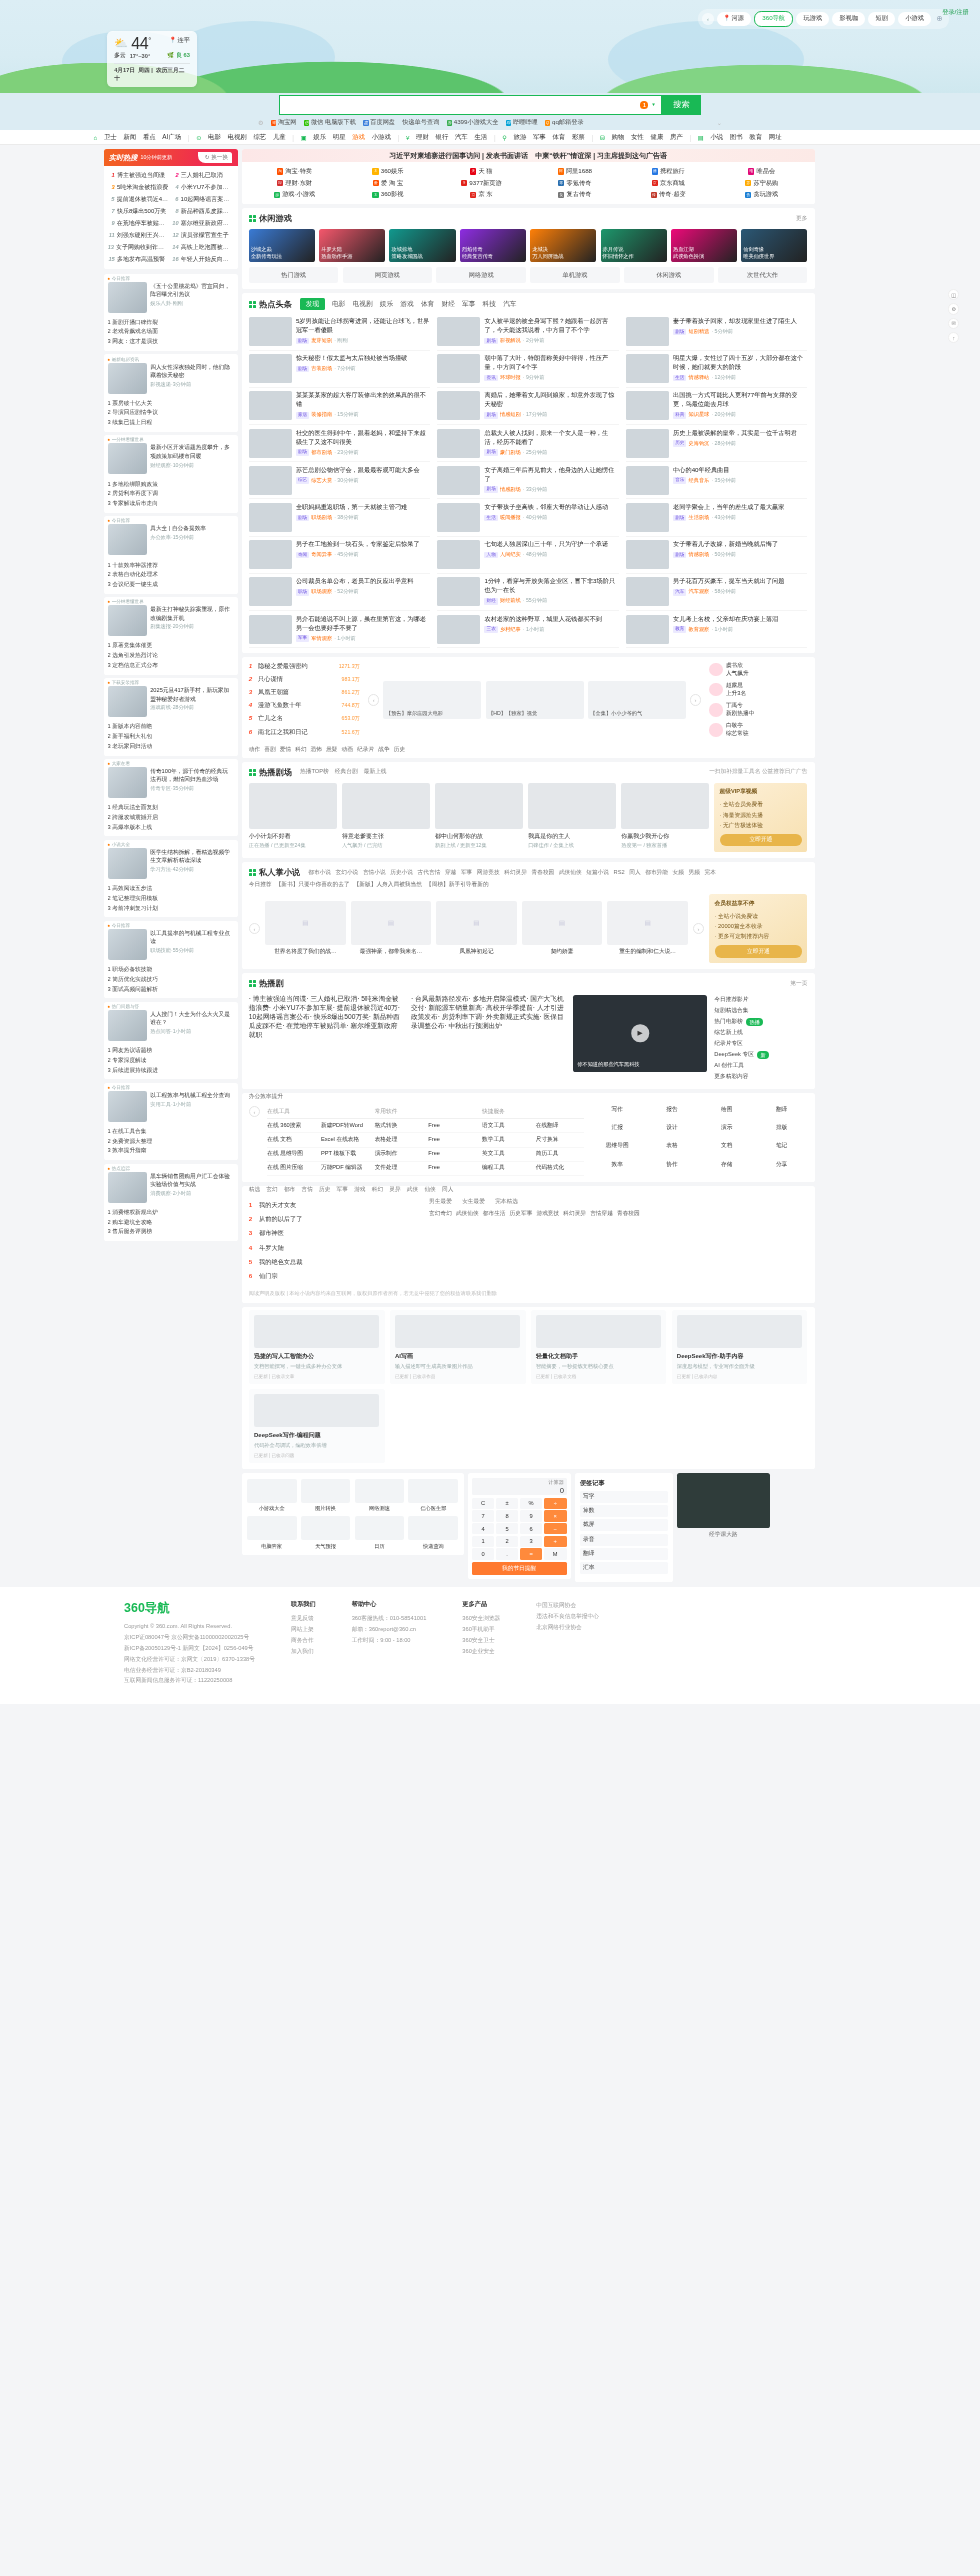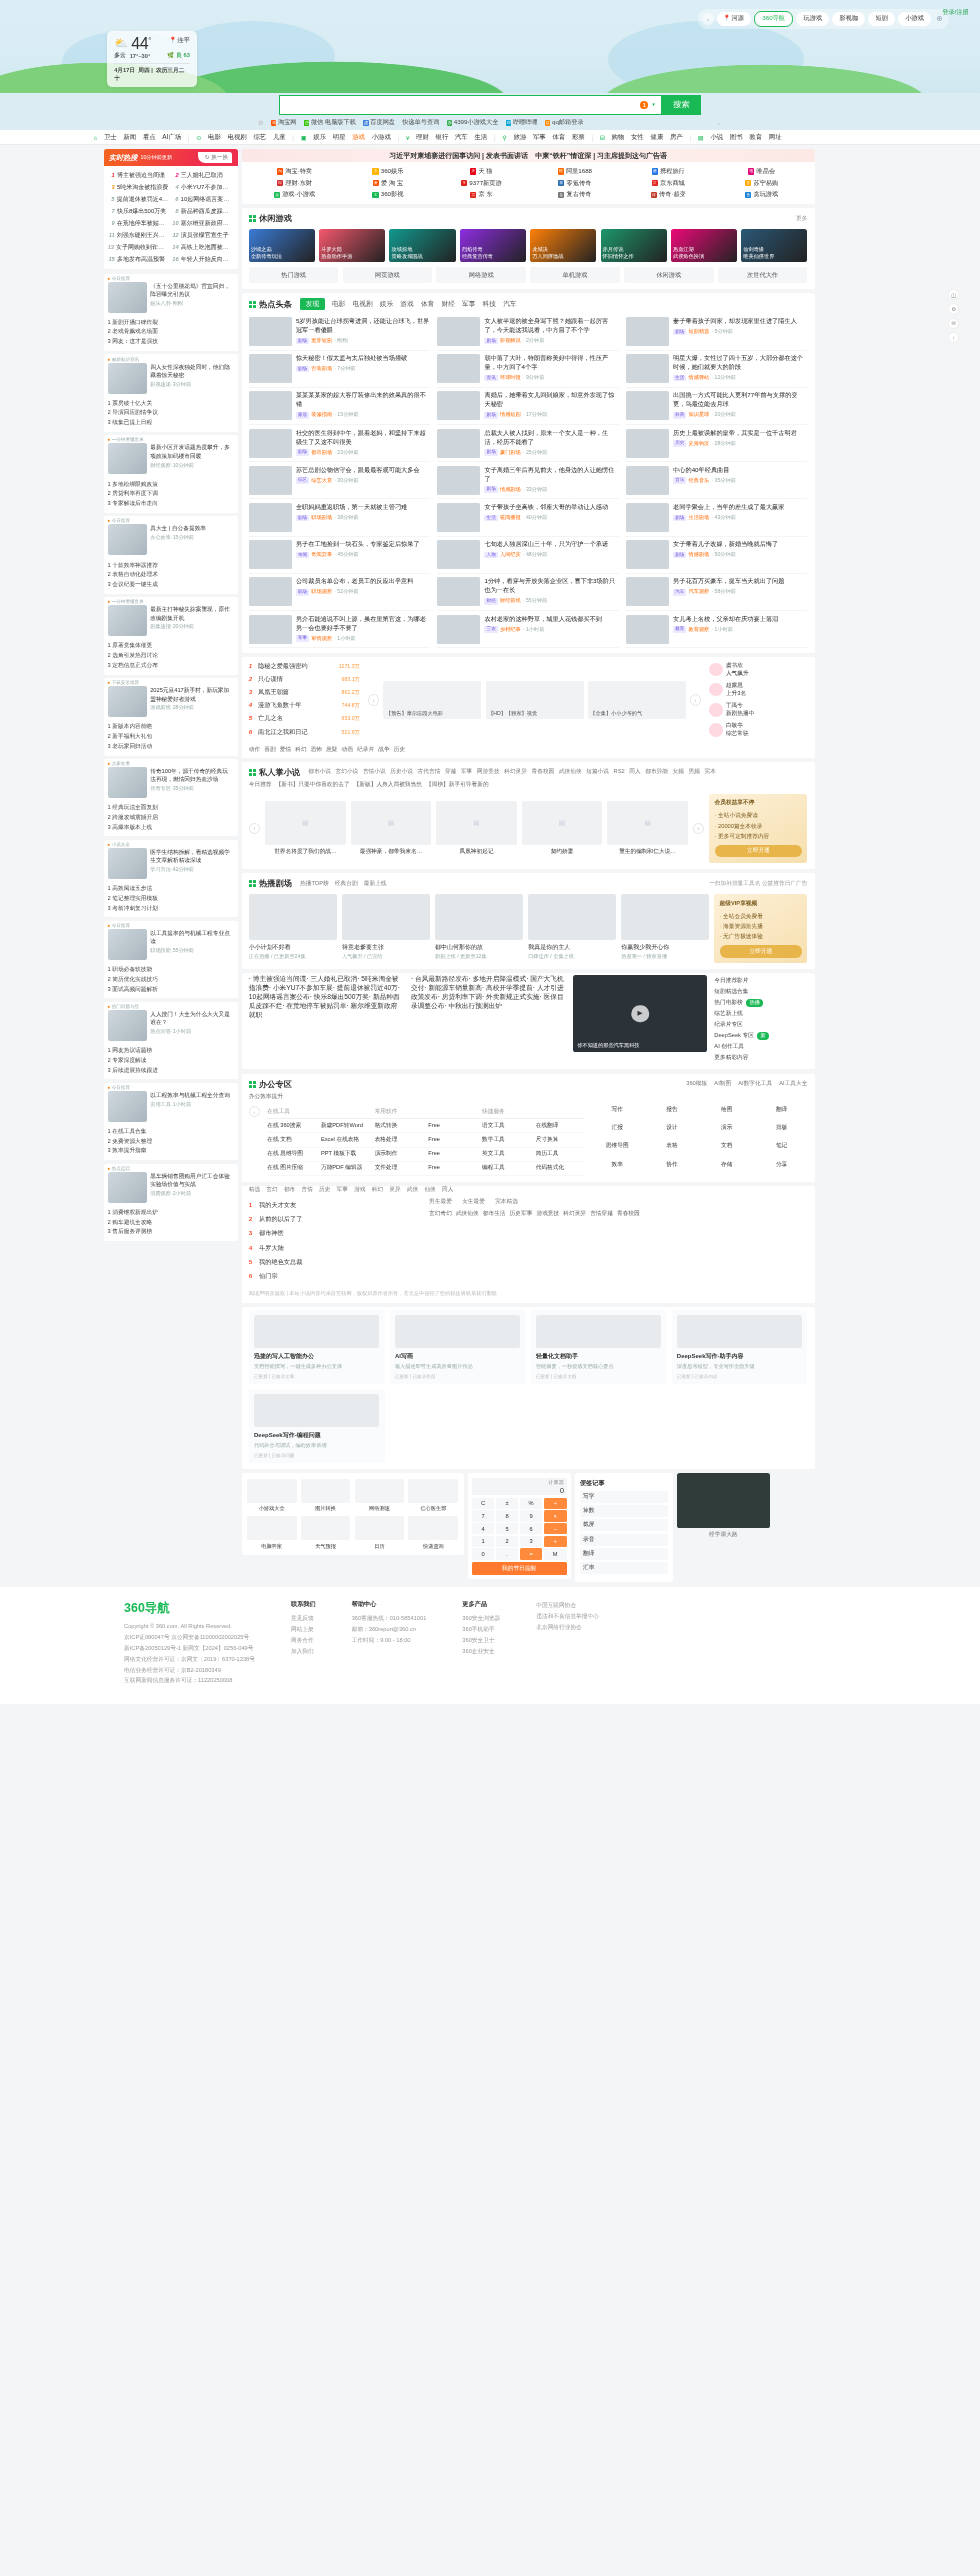--- a/index.html
+++ b/index.html
@@ -1077,20 +1077,78 @@
 
     <div class="card">
       <div class="sec-head">
         <span class="sec-title">
           <span class="sq-ico">
               <i></i>
               <i></i>
               <i></i>
               <i></i>
             </span>
+          <span>热播剧场</span>
+        </span>
+        <span id="hdTabs" style="display:flex;gap:6.2px;font-size:5.7px;color:#777;">
+            <a>热播TOP榜</a>
+            <a>经典台剧</a>
+            <a>最新上线</a>
+          </span>
+        <span class="more">一扫加补排量工具名   公益推荐日广广告</span>
+      </div>
+      <div class="drama-row">
+        <div id="hdItems" style="display:flex;gap:5.2px;flex:1;">
+            <a class="drama-card">
+              <div class="drama-img"></div>
+              <div class="drama-t">小小计划不好看</div>
+              <div class="drama-s">正在热播 / 已更新至24集</div>
+            </a>
+            <a class="drama-card">
+              <div class="drama-img"></div>
+              <div class="drama-t">得意老爹要主张</div>
+              <div class="drama-s">人气飙升 / 已完结</div>
+            </a>
+            <a class="drama-card">
+              <div class="drama-img"></div>
+              <div class="drama-t">都中山何那你的故</div>
+              <div class="drama-s">新剧上线 / 更新至12集</div>
+            </a>
+            <a class="drama-card">
+              <div class="drama-img"></div>
+              <div class="drama-t">我真是你的主人</div>
+              <div class="drama-s">口碑佳作 / 全集上线</div>
+            </a>
+            <a class="drama-card">
+              <div class="drama-img"></div>
+              <div class="drama-t">你赢我少我开心你</div>
+              <div class="drama-s">热度第一 / 独家首播</div>
+            </a>
+          </div>
+        <div class="vip-card">
+          <div style="font-weight:bold;">超级VIP享视频</div>
+          <div id="vipLines" style="margin-top:3.1px;line-height:1.8;">
+              <div>· 全站会员免费看</div>
+              <div>· 海量资源抢先播</div>
+              <div>· 无广告极速体验</div>
+            </div>
+          <div class="vip-btn">立即开通</div>
+        </div>
+      </div>
+    </div>
+
+    <div class="card">
+      <div class="sec-head">
+        <span class="sec-title">
+          <span class="sq-ico">
+              <i></i>
+              <i></i>
+              <i></i>
+              <i></i>
+            </span>
           <span>私人掌小说</span>
         </span>
         <span id="nzChips" style="display:flex;gap:4.6px;font-size:5.7px;color:#777;flex-wrap:wrap;">
             <a>都市小说</a>
             <a>玄幻小说</a>
             <a>言情小说</a>
             <a>历史小说</a>
             <a>古代言情</a>
             <a>穿越</a>
             <a>军事</a>
@@ -1152,70 +1210,24 @@
 
     <div class="card">
       <div class="sec-head">
         <span class="sec-title">
           <span class="sq-ico">
               <i></i>
               <i></i>
               <i></i>
               <i></i>
             </span>
-          <span>热播剧场</span>
+          <span>热播剧</span>
         </span>
-        <span id="hdTabs" style="display:flex;gap:6.2px;font-size:5.7px;color:#777;">
-            <a>热播TOP榜</a>
-            <a>经典台剧</a>
-            <a>最新上线</a>
-          </span>
-        <span class="more">一扫加补排量工具名   公益推荐日广广告</span>
-      </div>
-      <div class="drama-row">
-        <div id="hdItems" style="display:flex;gap:5.2px;flex:1;">
-            <a class="drama-card">
-              <div class="drama-img"></div>
-              <div class="drama-t">小小计划不好看</div>
-              <div class="drama-s">正在热播 / 已更新至24集</div>
-            </a>
-            <a class="drama-card">
-              <div class="drama-img"></div>
-              <div class="drama-t">得意老爹要主张</div>
-              <div class="drama-s">人气飙升 / 已完结</div>
-            </a>
-            <a class="drama-card">
-              <div class="drama-img"></div>
-              <div class="drama-t">都中山何那你的故</div>
-              <div class="drama-s">新剧上线 / 更新至12集</div>
-            </a>
-            <a class="drama-card">
-              <div class="drama-img"></div>
-              <div class="drama-t">我真是你的主人</div>
-              <div class="drama-s">口碑佳作 / 全集上线</div>
-            </a>
-            <a class="drama-card">
-              <div class="drama-img"></div>
-              <div class="drama-t">你赢我少我开心你</div>
-              <div class="drama-s">热度第一 / 独家首播</div>
-            </a>
-          </div>
-        <div class="vip-card">
-          <div style="font-weight:bold;">超级VIP享视频</div>
-          <div id="vipLines" style="margin-top:3.1px;line-height:1.8;">
-              <div>· 全站会员免费看</div>
-              <div>· 海量资源抢先播</div>
-              <div>· 无广告极速体验</div>
-            </div>
-          <div class="vip-btn">立即开通</div>
-        </div>
-      </div>
-    </div>
-
-    <div class="card">
+        <span class="more">第一页</span>
+      </div>
       <div class="video-wrap">
         <div class="vid-list" id="hvLeft"><a>· 博主被强迫当间谍</a><a>· 三人婚礼已取消</a><a>· 5吨米淘金被指浪费</a><a>· 小米YU7不参加车展</a><a>· 提前退休被罚近40万</a><a>· 10起网络谣言案公布</a><a>· 快乐8爆出500万奖</a><a>· 新品种西瓜皮踩不烂</a><a>· 在荒地停车被贴罚单</a><a>· 塞尔维亚新政府就职</a></div>
         <div class="vid-list" id="hvMid"><a>· 台风最新路径发布</a><a>· 多地开启降温模式</a><a>· 国产大飞机交付</a><a>· 新能源车销量新高</a><a>· 高校开学季提前</a><a>· 人才引进政策发布</a><a>· 房贷利率下调</a><a>· 外卖新规正式实施</a><a>· 医保目录调整公布</a><a>· 中秋出行预测出炉</a></div>
         <div class="vid-player">
           <span class="play">▶</span>
           <div style="position:absolute;bottom:3.1px;left:4.1px;color:#fff;font-size:5.2px;">你不知道的那些汽车黑科技</div>
         </div>
         <div class="vid-side" id="hvRight">
             <a class="row">
               <span>今日推荐影片</span>
@@ -1241,37 +1253,20 @@
               <span>AI 创作工具</span>
             </a>
             <a class="row">
               <span>更多精彩内容</span>
             </a>
           </div>
       </div>
     </div>
 
     <div class="card">
-      <div class="sec-head">
-        <span class="sec-title">
-          <span class="sq-ico">
-              <i></i>
-              <i></i>
-              <i></i>
-              <i></i>
-            </span>
-          <span>办公专区</span>
-        </span>
-        <span class="office-tabs" id="ozTabs">
-            <a>360模板</a>
-            <a>AI制图</a>
-            <a>AI数字化工具</a>
-            <a>AI工具大全</a>
-          </span>
-      </div>
       <div class="chips">
           <span>办公效率提升</span>
         </div>
       <div class="office-body">
         <span class="arrow-btn">‹</span>
         <div class="tool-tbl">
           <div class="th">
             <span style="flex:1">在线工具</span>
             <span style="flex:1">常用软件</span>
             <span style="flex:1">快捷服务</span>

